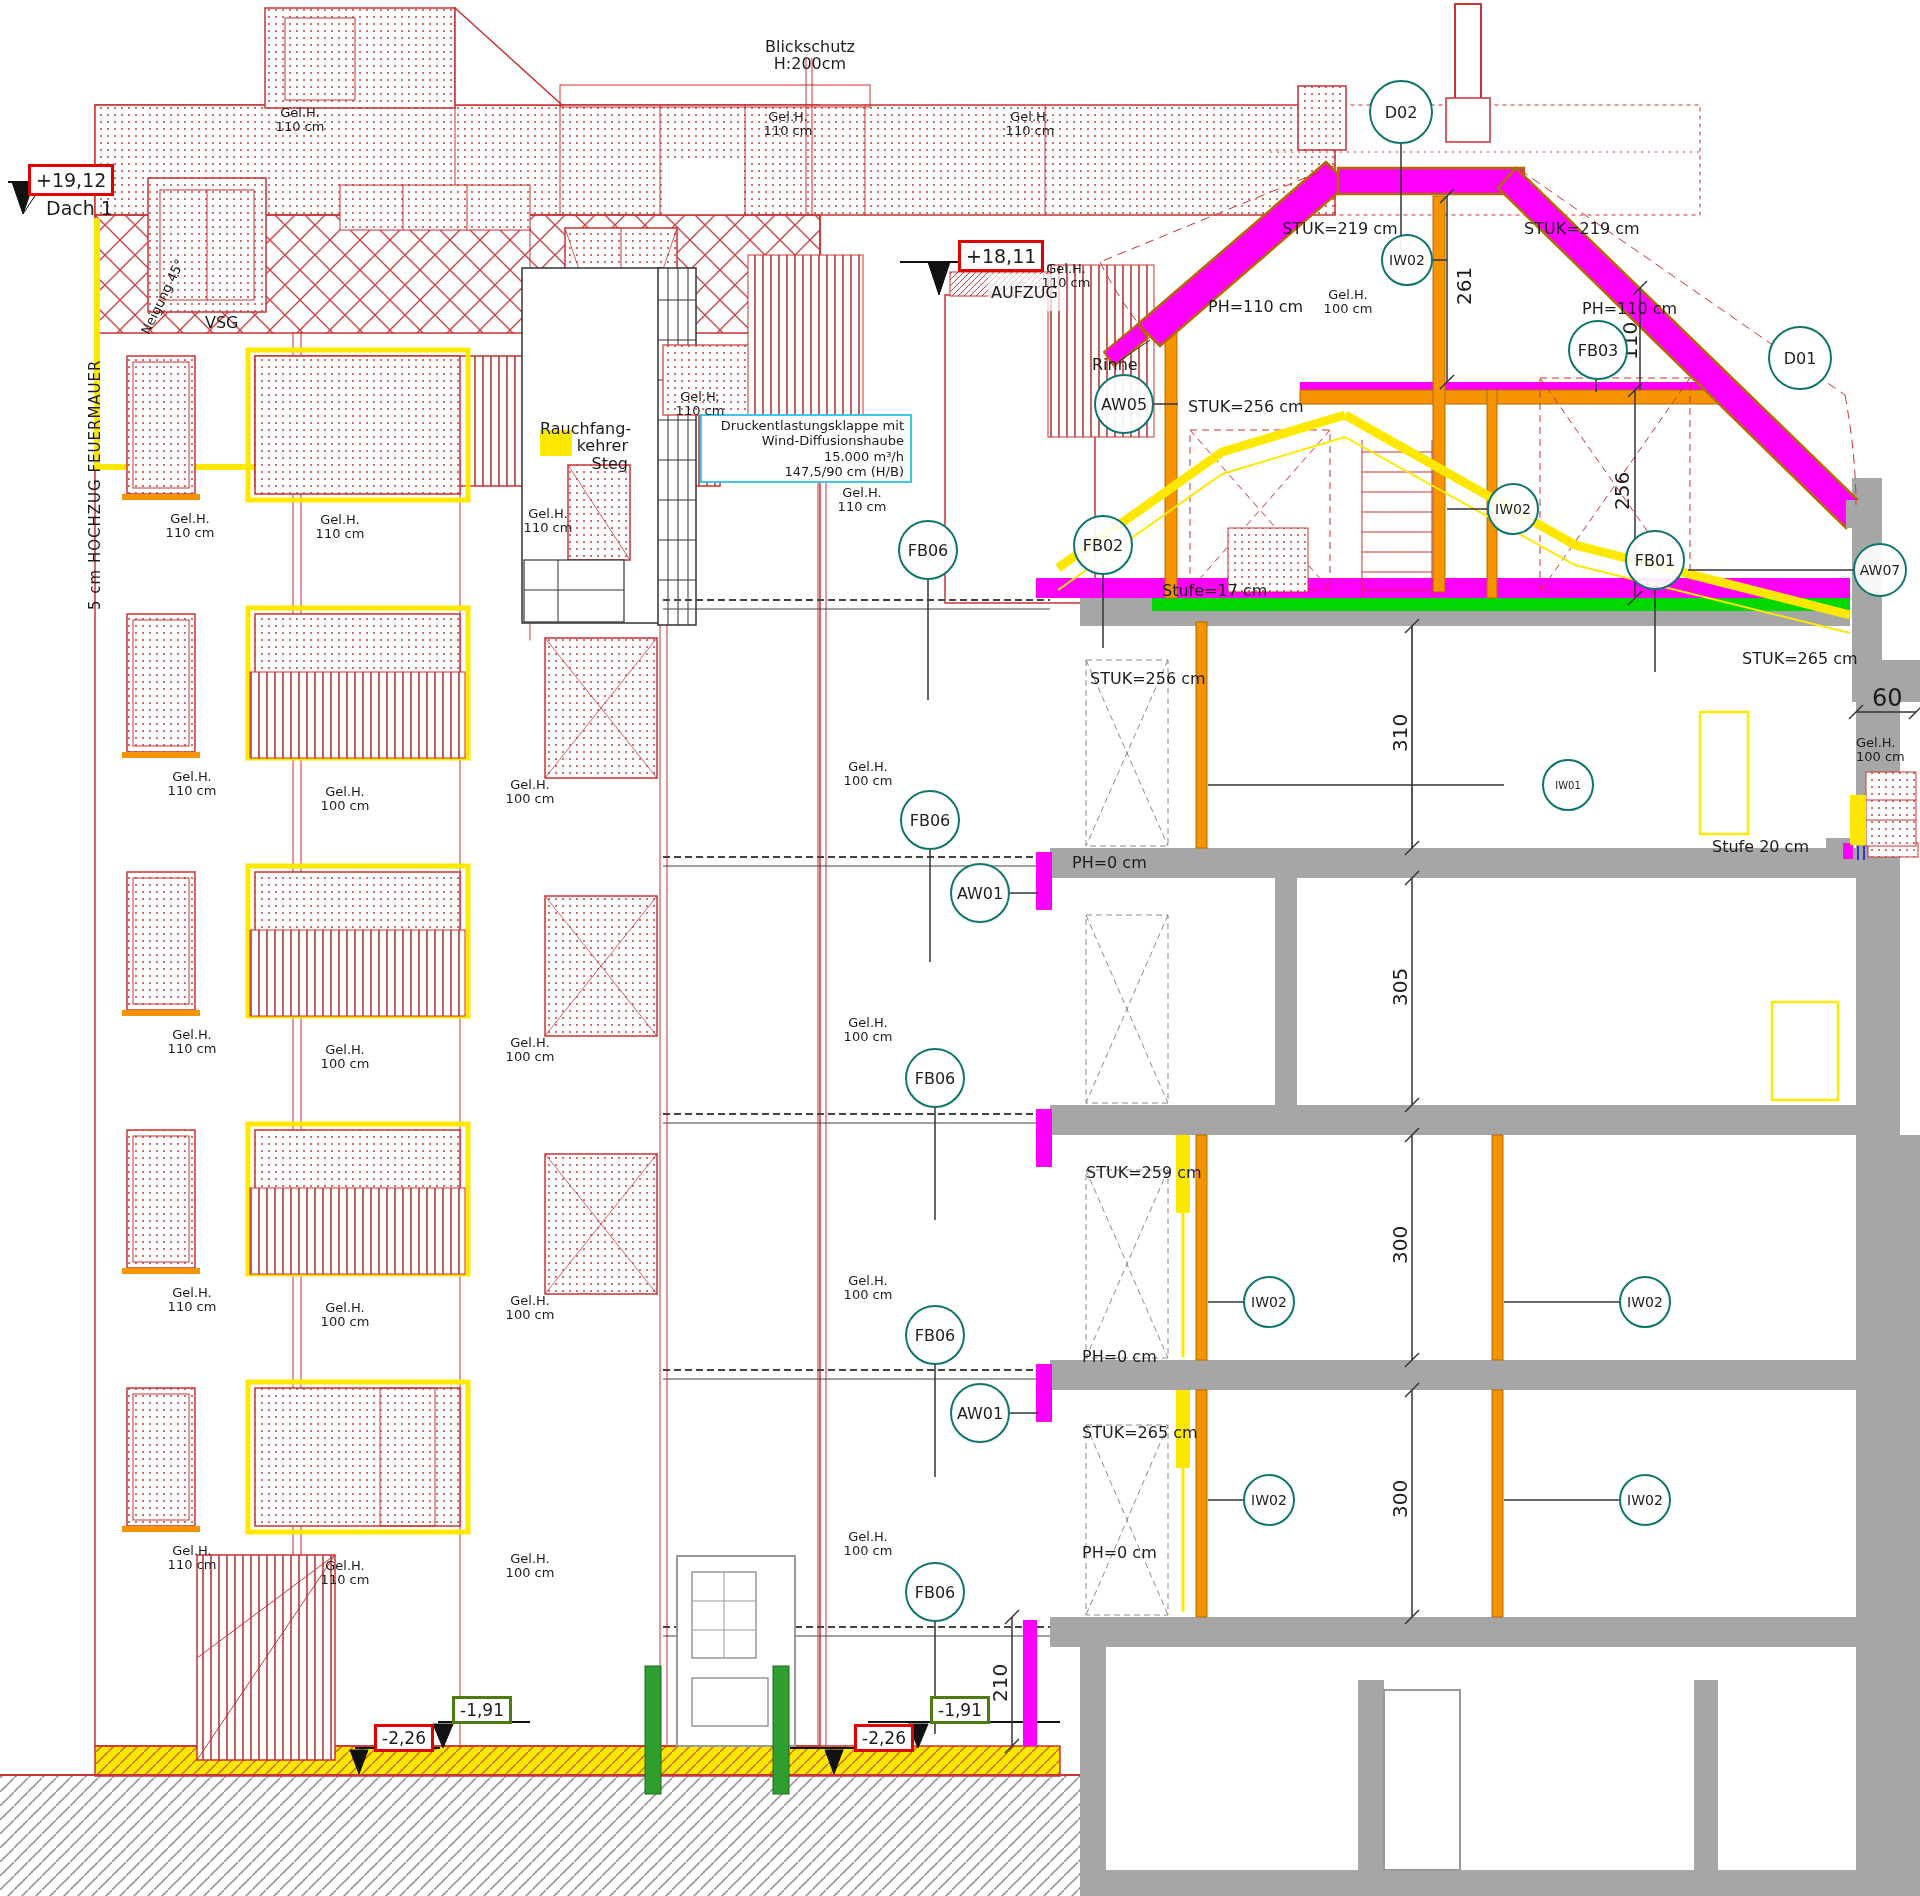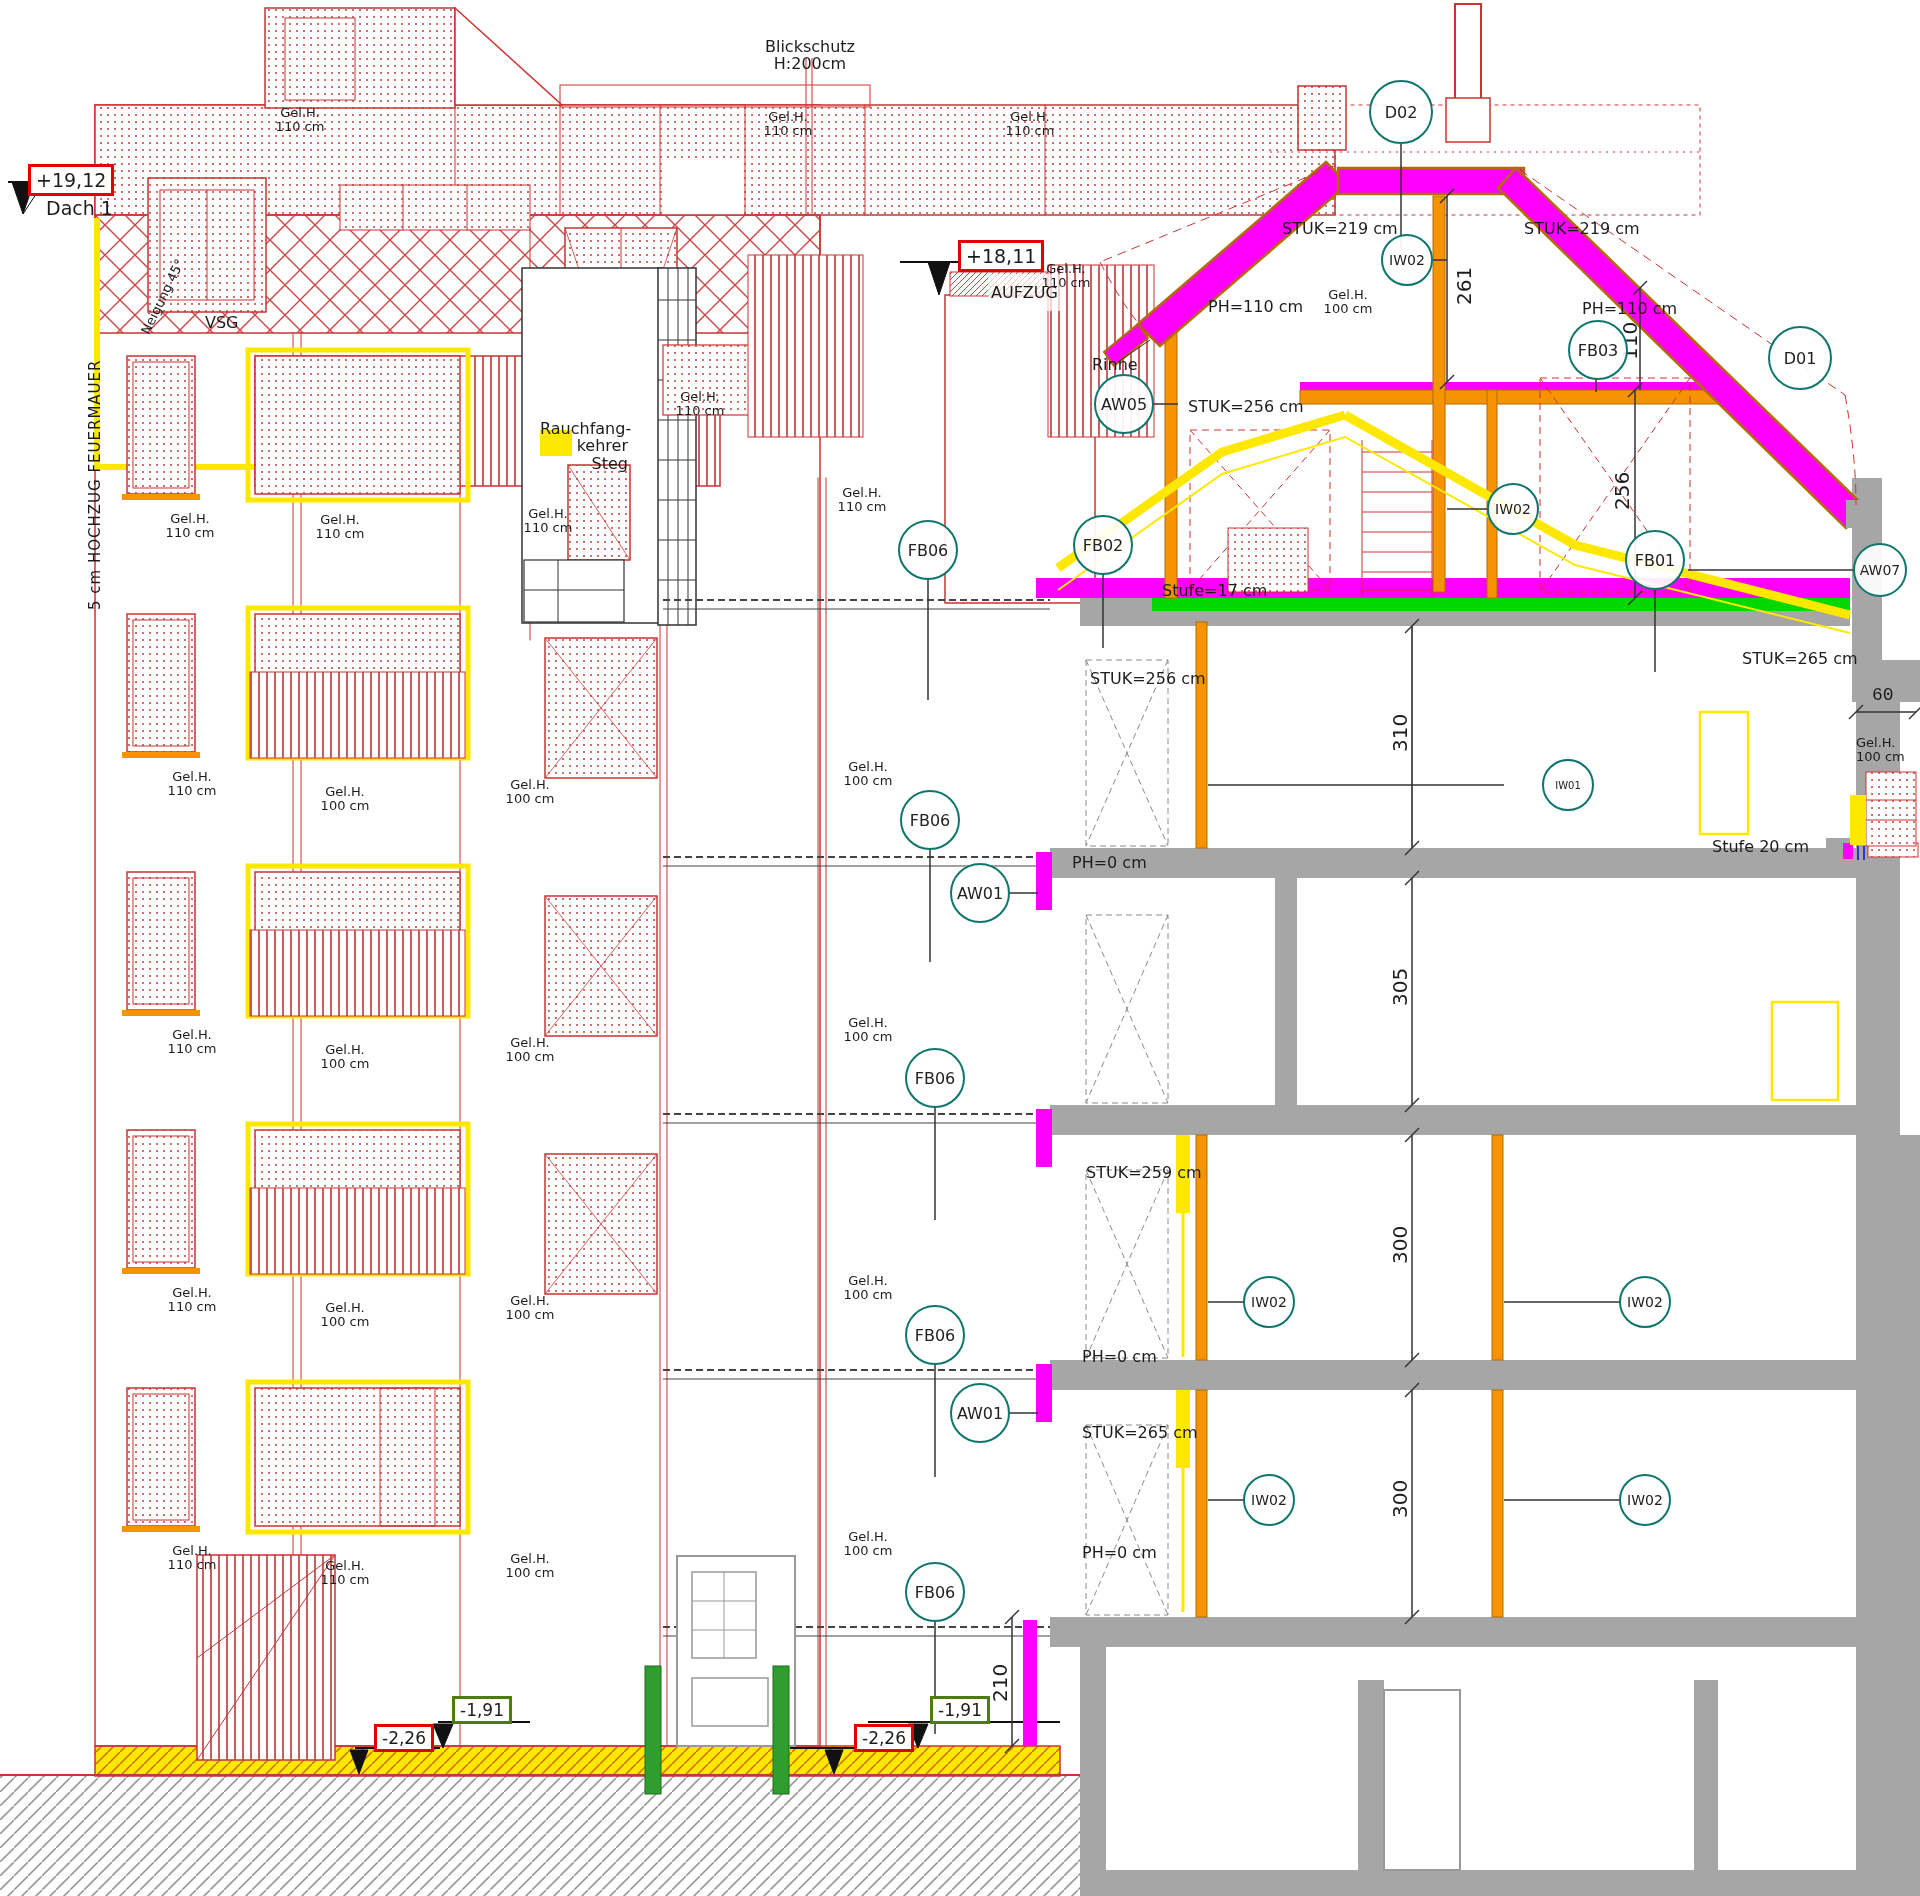--- a/index.html
+++ b/index.html
@@ -416,20 +416,26 @@
   <span>H:200cm</span>
 </div>
 <div class="rot-fw" style="left:86px;top:610px;">5 cm HOCHZUG FEUERMAUER</div>
 <div class="rot-ng" style="left:138px;top:330px;">Neigung 45°</div>
 <div class="lbl" style="left:205px;top:272px;margin-top:42px;">VSG</div>
 <div class="lbl" style="left:540px;top:420px;text-align:right;width:88px;">
   <span>Rauchfang-</span><br>
   <span>kehrer</span><br>
   <span>Steg</span>
 </div>
+<div class="cyanbox" style="left:700px;top:414px;width:198px;">
+  <span>Druckentlastungsklappe mit</span><br>
+  <span>Wind-Diffusionshaube</span><br>
+  <span>15.000 m³/h</span><br>
+  <span>147,5/90 cm (H/B)</span>
+</div>
 <div class="lbl" style="left:1092px;top:356px;">Rinne</div>
 
 <div class="lbl c2 sm" style="left:300px;top:106px;"><span>Gel.H.</span><br><span>110 cm</span></div>
 <div class="lbl c2 sm" style="left:788px;top:110px;"><span>Gel.H.</span><br><span>110 cm</span></div>
 <div class="lbl c2 sm" style="left:1030px;top:110px;"><span>Gel.H.</span><br><span>110 cm</span></div>
 <div class="lbl c2 sm" style="left:1066px;top:262px;"><span>Gel.H.</span><br><span>110 cm</span></div>
 
 <div class="lbl c2 sm" style="left:190px;top:512px;"><span>Gel.H.</span><br><span>110 cm</span></div>
 <div class="lbl c2 sm" style="left:340px;top:513px;"><span>Gel.H.</span><br><span>110 cm</span></div>
 <div class="lbl c2 sm" style="left:548px;top:507px;"><span>Gel.H.</span><br><span>110 cm</span></div>
@@ -472,21 +478,21 @@
 <div class="lbl" style="left:1082px;top:1544px;">PH=0 cm</div>
 
 <div class="lbl v" style="left:1446px;top:275px;">261</div>
 <div class="lbl v" style="left:1604px;top:480px;">256</div>
 <div class="lbl v" style="left:1612px;top:330px;">110</div>
 <div class="lbl v" style="left:1382px;top:722px;">310</div>
 <div class="lbl v" style="left:1382px;top:976px;">305</div>
 <div class="lbl v" style="left:1382px;top:1234px;">300</div>
 <div class="lbl v" style="left:1382px;top:1488px;">300</div>
 <div class="lbl v" style="left:982px;top:1672px;">210</div>
-<div class="lbl" style="left:1872px;top:686px;font-size:18px;font-family:Liberation Mono, monospace;">60</div>
+<div class="lbl" style="left:1872px;top:686px;font-size:24px;">60</div>
 
 <div class="co" style="left:1401px;top:112px;width:60px;height:60px;">D02</div>
 <div class="co" style="left:1407px;top:260px;width:48px;height:48px;font-size:14px;">IW02</div>
 <div class="co" style="left:1598px;top:350px;width:56px;height:56px;">FB03</div>
 <div class="co" style="left:1800px;top:358px;width:60px;height:60px;">D01</div>
 <div class="co" style="left:1124px;top:404px;width:56px;height:56px;">AW05</div>
 <div class="co" style="left:1513px;top:509px;width:48px;height:48px;font-size:14px;">IW02</div>
 <div class="co" style="left:1103px;top:545px;width:56px;height:56px;">FB02</div>
 <div class="co" style="left:928px;top:550px;width:56px;height:56px;">FB06</div>
 <div class="co" style="left:1655px;top:560px;width:56px;height:56px;">FB01</div>

